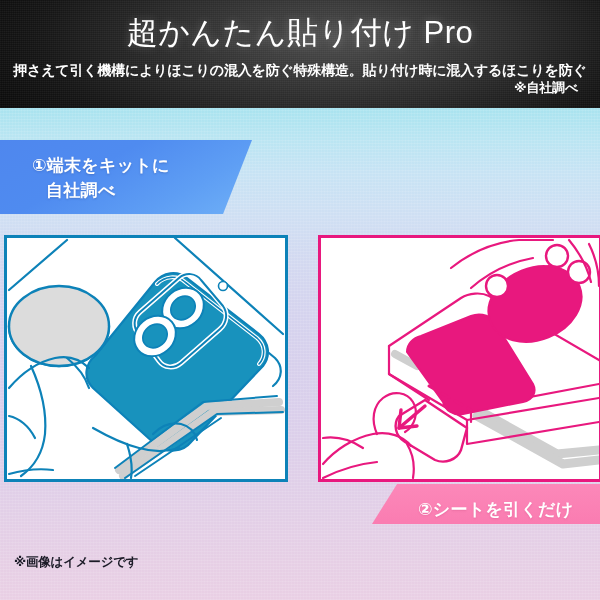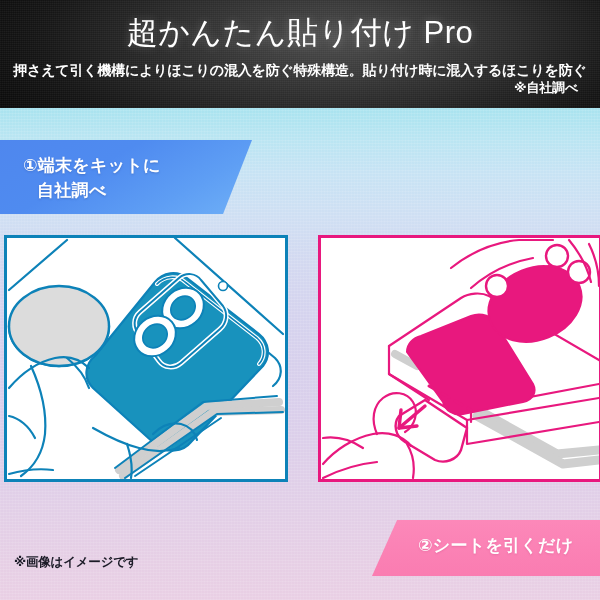--- a/index.html
+++ b/index.html
@@ -125,41 +125,41 @@
     top: 140px;
     width: 252px;
     height: 74px;
     background: linear-gradient(150deg, #4f87ee 0%, #4f8bf0 38%, #5e9ef4 72%, #6fb0f7 100%);
     clip-path: polygon(0 0, 100% 0, 88.5% 100%, 0 100%);
     z-index: 6;
     filter: drop-shadow(3px 4px 3px rgba(90,110,160,0.35));
   }
   .banner-blue .banner-text {
     position: absolute;
-    left: 23px;
+    left: 32px;
     top: 13px;
     color: #ffffff;
     font-size: 17px;
     line-height: 25px;
     font-weight: bold;
     letter-spacing: 0.3px;
     white-space: nowrap;
     text-shadow: 0 1px 2px rgba(40,70,140,0.35);
   }
   .banner-blue .line2 {
     padding-left: 14px;
     display: block;
   }
 
   .banner-pink {
     position: absolute;
     left: 372px;
-    top: 520px;
+    top: 484px;
     width: 228px;
-    height: 56px;
+    height: 40px;
     background: linear-gradient(180deg, #fc88b9 0%, #fb82b5 50%, #fa7cb1 100%);
     clip-path: polygon(11% 0, 100% 0, 100% 100%, 0 100%);
     z-index: 6;
     filter: drop-shadow(-3px 3px 3px rgba(140,110,160,0.35));
   }
   .banner-pink .banner-text {
     position: absolute;
     left: 46px;
     top: 14px;
     color: #ffffff;

